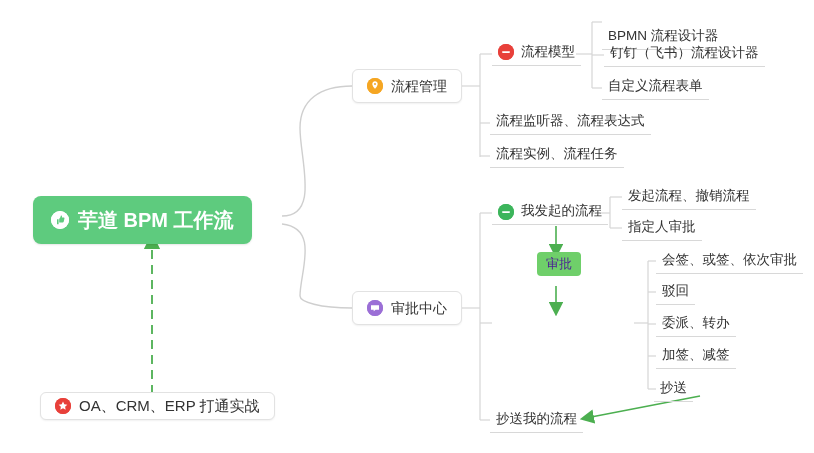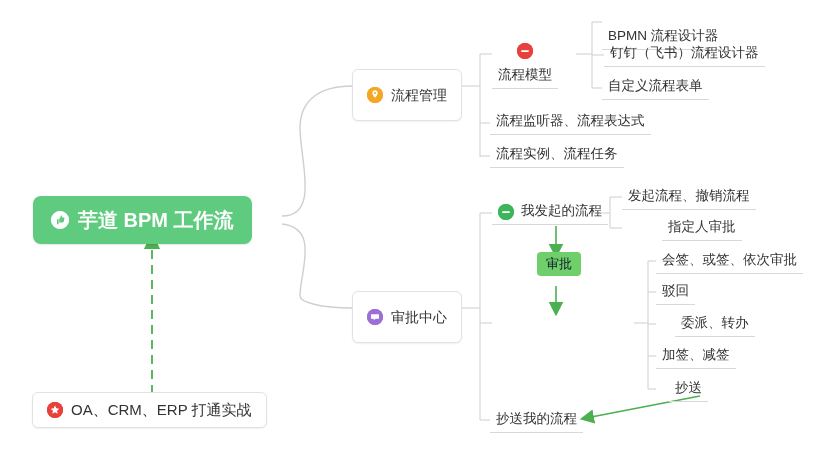--- a/index.html
+++ b/index.html
@@ -29,21 +29,21 @@
     align-items:center;
     gap:9px;
     box-shadow:0 1px 2px rgba(0,0,0,0.10);
   }
 
   
   .boxed {
     background:#ffffff;
     border:1px solid #e2e2e2;
     border-radius:6px;
-    height:52px;
+    height:34px;
     line-height:34px;
     padding:0 14px;
     font-size:14px;
     color:#333333;
     display:flex;
     align-items:center;
     gap:8px;
     box-shadow:0 1px 2px rgba(0,0,0,0.06);
   }
 
@@ -55,21 +55,21 @@
     padding:3px 6px 4px 6px;
     display:flex;
     align-items:center;
     gap:7px;
     background:transparent;
   }
 
   
   .tag {
     background:#6FCF6A;
-    color:#0f172a;
+    color:#4c1d95;
     font-size:13px;
     border-radius:4px;
     padding:4px 9px;
     line-height:16px;
   }
 
   
   .ic {
     width:16px; height:16px;
     border-radius:50%;
@@ -156,21 +156,21 @@
     <span class="ic ic-orange">
       <svg width="16" height="16" viewBox="0 0 16 16">
           <circle cx="8" cy="8" r="8" fill="#F5A623"></circle>
           <path d="M8 3.3c-1.5 0-2.7 1.2-2.7 2.7 0 2 2.7 4.8 2.7 4.8s2.7-2.8 2.7-4.8c0-1.5-1.2-2.7-2.7-2.7z" fill="#fff"></path>
           <circle cx="8" cy="6" r="1" fill="#F5A623"></circle>
         </svg>
     </span>
     <span>流程管理</span>
   </div>
 
-  <div class="node plain" style="left:492px; top:40px;flex-direction:column;">
+  <div class="node plain" style="left:492px; top:40px;">
     <span class="ic ic-red">
       <svg width="16" height="16" viewBox="0 0 16 16">
           <circle cx="8" cy="8" r="8" fill="#E8403A"></circle>
           <rect x="4" y="7.2" width="8" height="1.7" rx="0.8" fill="#fff"></rect>
         </svg>
     </span>
     <span>流程模型</span>
   </div>
 
   <div class="node plain" style="left:602px; top:9px;margin-top:15px;">
@@ -206,50 +206,50 @@
           <circle cx="8" cy="8" r="8" fill="#3CB55B"></circle>
           <rect x="4" y="7.2" width="8" height="1.7" rx="0.8" fill="#fff"></rect>
         </svg>
     </span>
     <span>我发起的流程</span>
   </div>
 
   <div class="node plain" style="left:622px; top:184px;">
     <span>发起流程、撤销流程</span>
   </div>
-  <div class="node plain" style="left:622px; top:215px;margin-left:40px;">
+  <div class="node plain" style="left:622px; top:215px;">
     <span>指定人审批</span>
   </div>
 
   <div class="node tag" style="left:537px; top:252px;">
     <span>审批</span>
   </div>
 
 
   <div class="node plain" style="left:656px; top:248px;">
     <span>会签、或签、依次审批</span>
   </div>
   <div class="node plain" style="left:656px; top:279px;">
     <span>驳回</span>
   </div>
-  <div class="node plain" style="left:656px; top:311px;margin-left:19px;">
+  <div class="node plain" style="left:656px; top:311px;">
     <span>委派、转办</span>
   </div>
   <div class="node plain" style="left:656px; top:343px;">
     <span>加签、减签</span>
   </div>
-  <div class="node plain" style="left:669px; top:376px;">
+  <div class="node plain" style="left:654px; top:376px;">
     <span>抄送</span>
   </div>
 
   <div class="node plain" style="left:490px; top:407px;">
     <span>抄送我的流程</span>
   </div>
 
-  <div class="node boxed" style="left:32px; top:392px; height:36px;">
+  <div class="node boxed" style="left:40px; top:392px; height:28px;">
     <span class="ic ic-star">
       <svg width="16" height="16" viewBox="0 0 16 16">
           <circle cx="8" cy="8" r="8" fill="#E8403A"></circle>
           <path d="M8 3.6l1.3 2.7 3 .4-2.2 2.1.55 2.95L8 10.35 5.35 11.75 5.9 8.8 3.7 6.7l3-.4z" fill="#fff"></path>
         </svg>
     </span>
     <span style="font-size:15px;">OA、CRM、ERP 打通实战</span>
   </div>
 
 </div>

